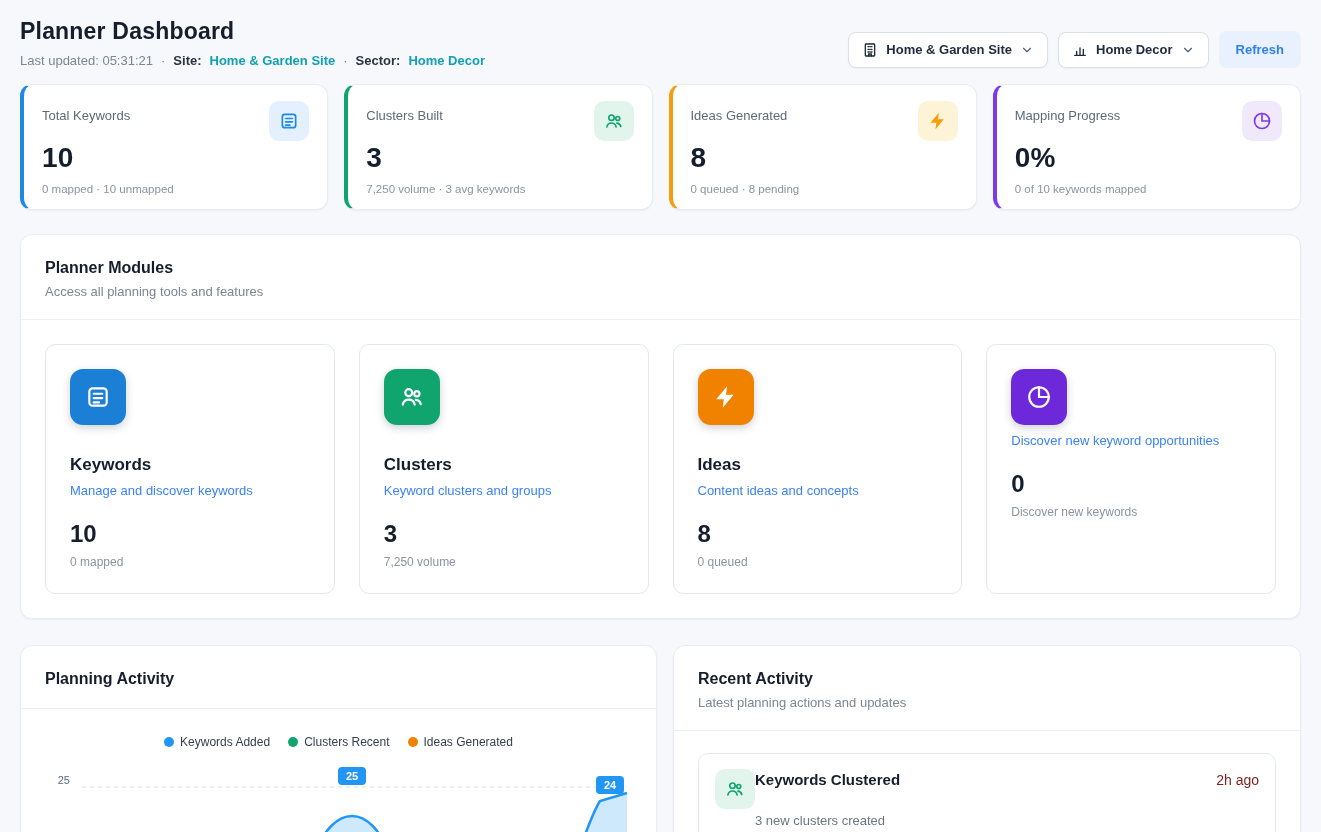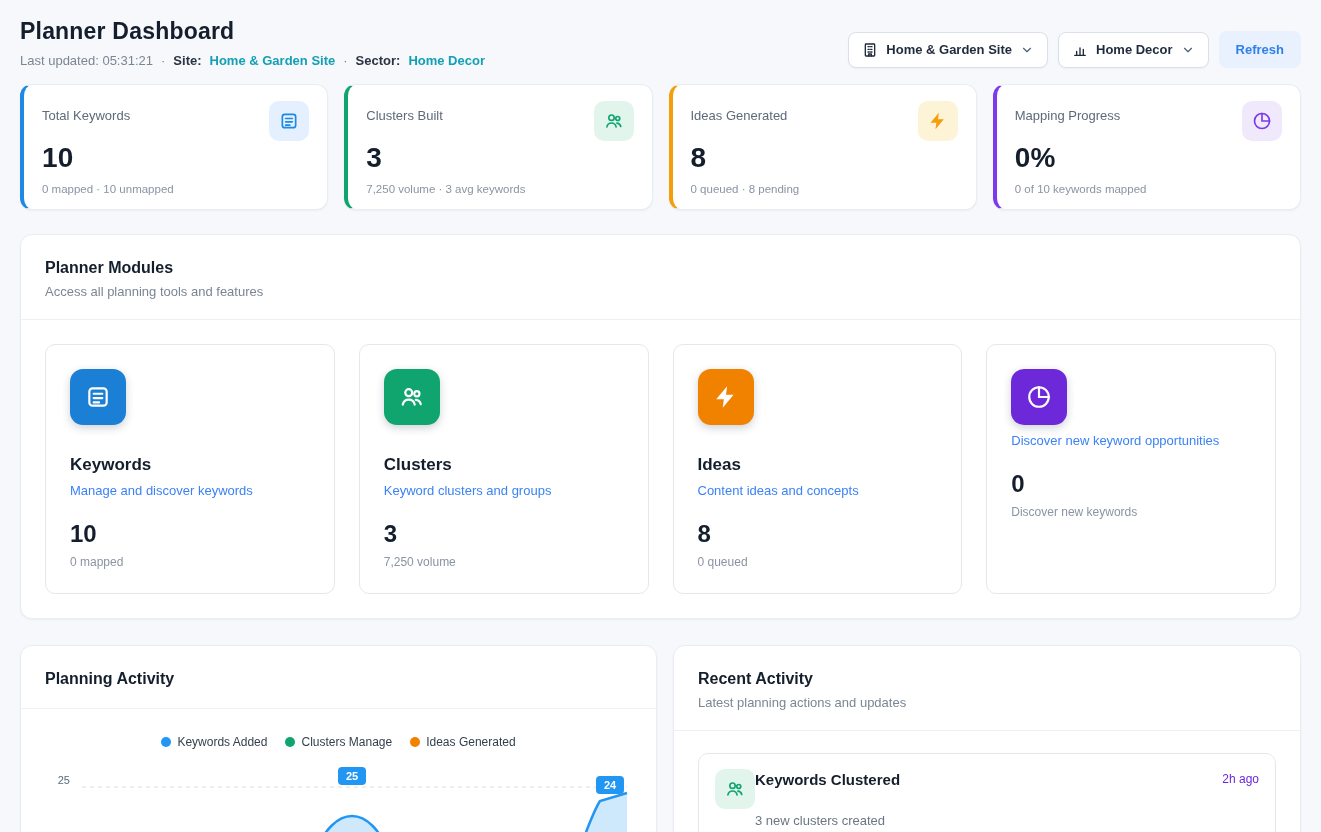--- a/index.html
+++ b/index.html
@@ -74,21 +74,21 @@
   .chart-svg{flex:1}
 
   
   .activity-list{padding:22px 24px}
   .activity-item{display:flex;border:1px solid #e3e8ef;border-radius:10px;padding:15px 16px;align-items:flex-start;background:#fff}
   .activity-icon{width:40px;height:40px;border-radius:10px;background:#e1f5ec;color:#10a56f;display:flex;align-items:center;justify-content:center;flex-shrink:0}
   .activity-icon svg{width:20px;height:20px}
   .activity-body{flex:1}
   .activity-title{font-size:15px;font-weight:700;color:#141e2c;padding-top:2px}
   .activity-desc{font-size:13px;color:#6b7684;margin-top:25px}
-  .activity-time{font-size:12px;color:#6d28d9;padding-top:3px}
+  .activity-time{font-size:14px;color:#7f1d1d;padding-top:3px}
 </style>
 </head>
 <body>
 
 <div class="page">
 
   <div class="topbar">
     <div>
       <h1 class="page-title">Planner Dashboard</h1>
       <div class="meta">
@@ -257,21 +257,21 @@
         <div class="panel-title">Planning Activity</div>
       </div>
       <div class="chart-wrap">
         <div class="legend">
           <div class="legend-item">
             <span class="legend-dot ld-blue"></span>
             <span>Keywords Added</span>
           </div>
           <div class="legend-item">
             <span class="legend-dot ld-green"></span>
-            <span>Clusters Manage</span>
+            <span>Clusters Recent</span>
           </div>
           <div class="legend-item">
             <span class="legend-dot ld-orange"></span>
             <span>Ideas Generated</span>
           </div>
         </div>
         <div class="chart-area">
           <div class="y-tick">25</div>
           <svg class="chart-svg" viewBox="0 0 545 220" width="545" height="220">
             <line x1="0" y1="22" x2="545" y2="22" stroke="#d8dee8" stroke-width="1" stroke-dasharray="4 4"></line>

